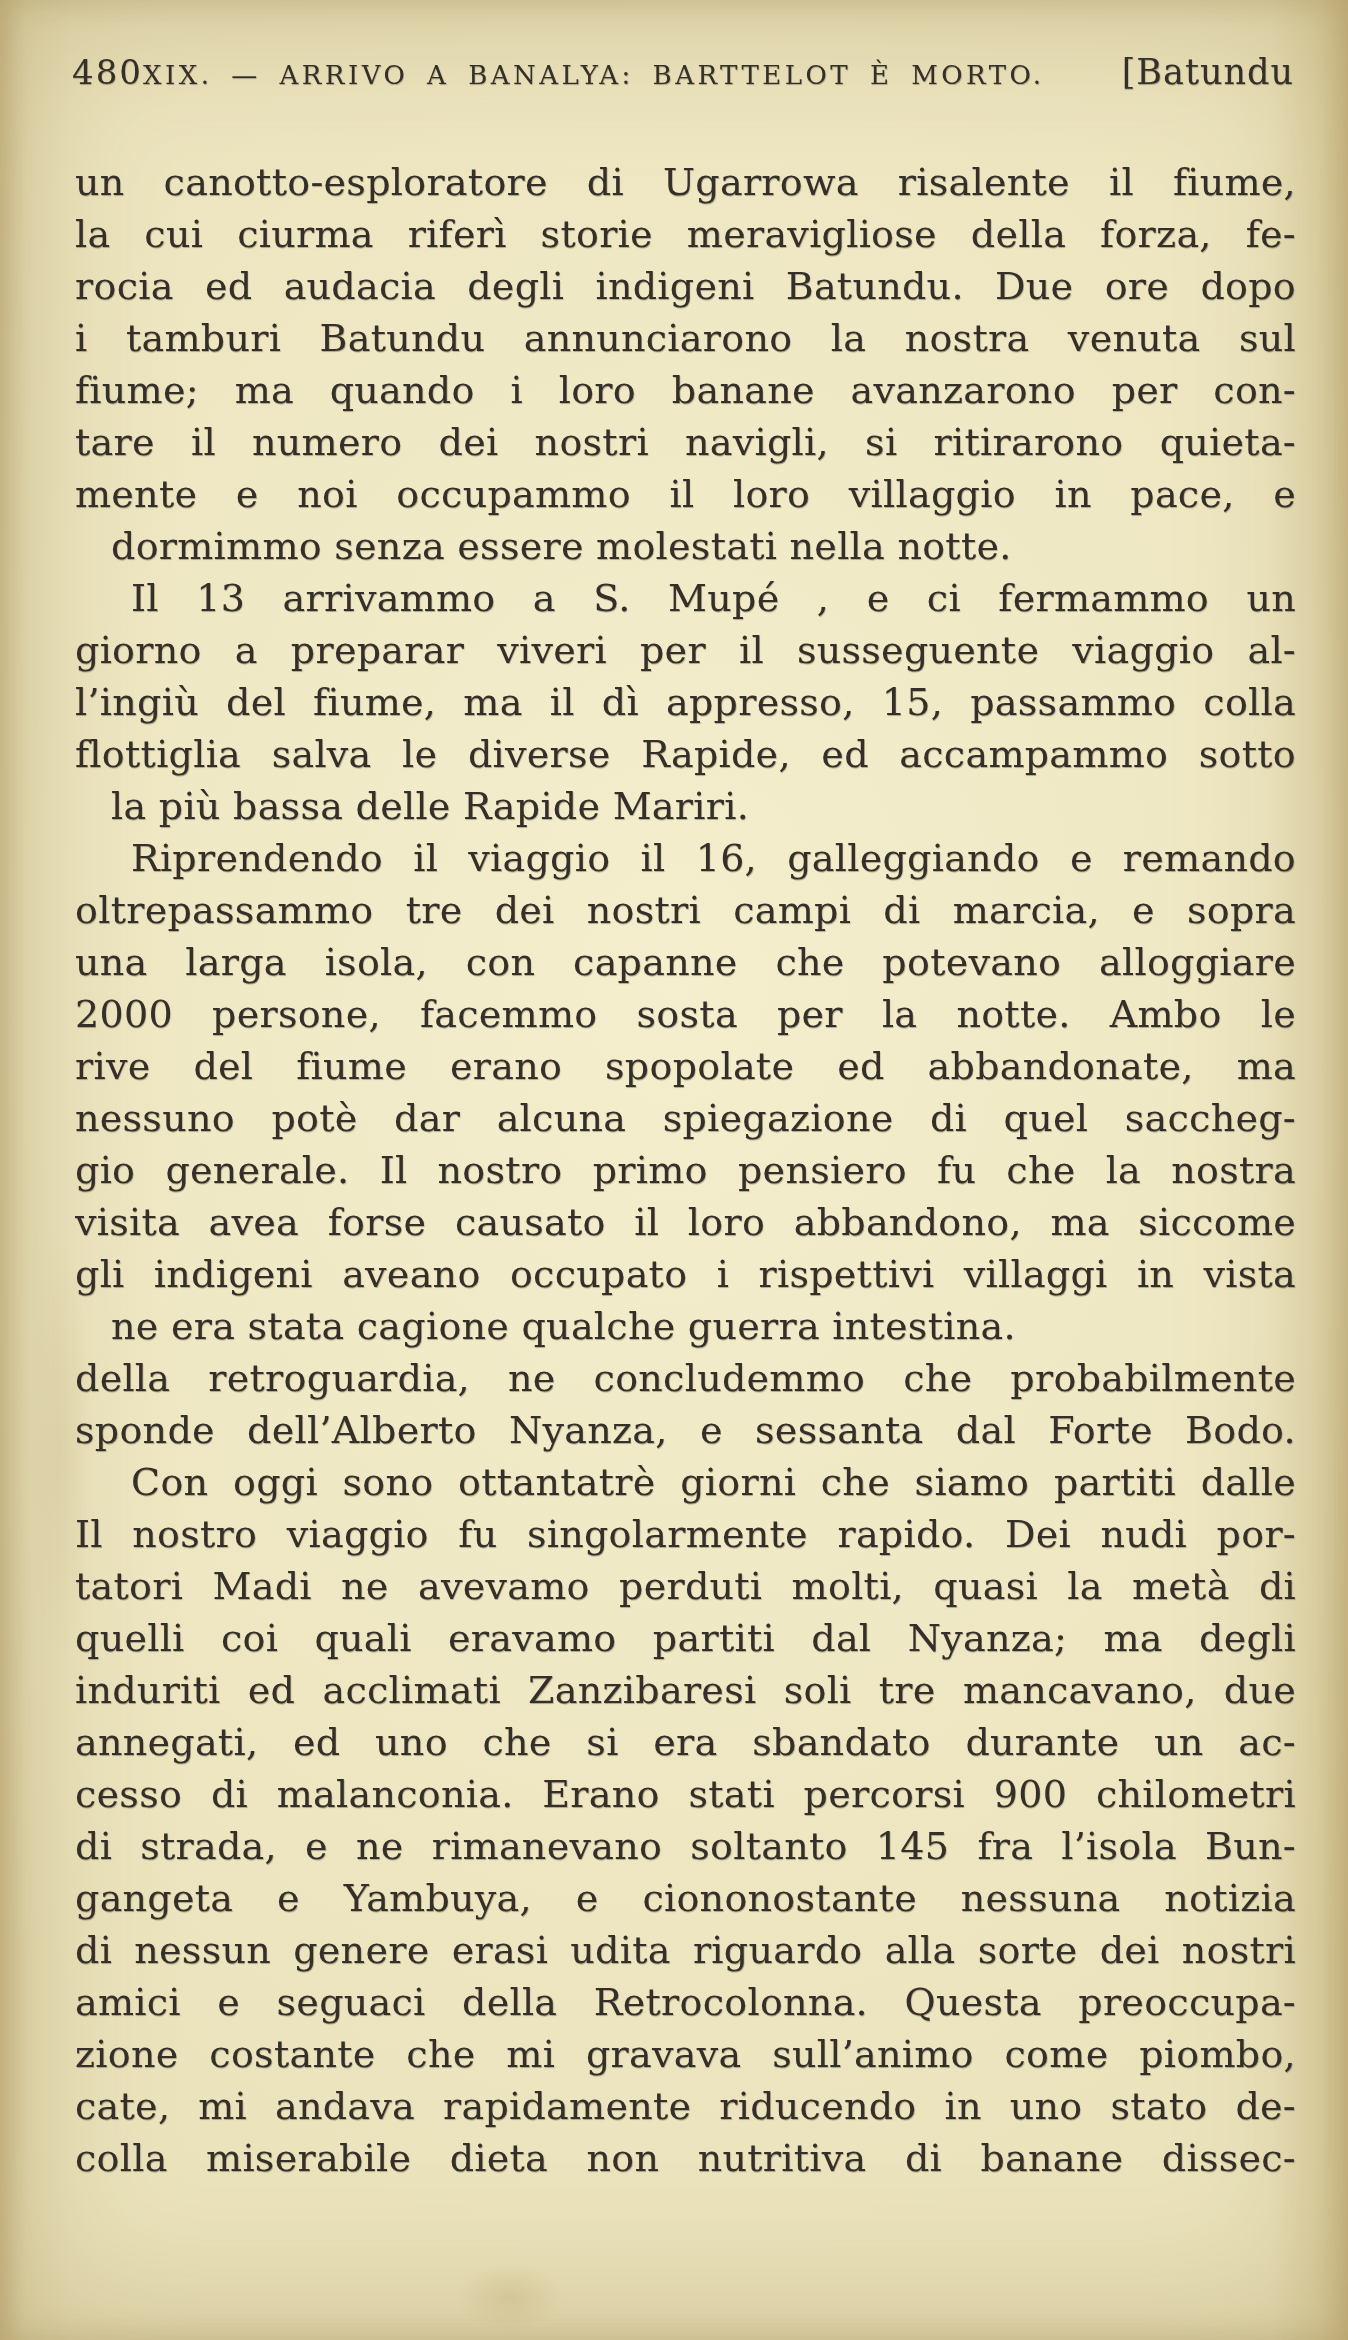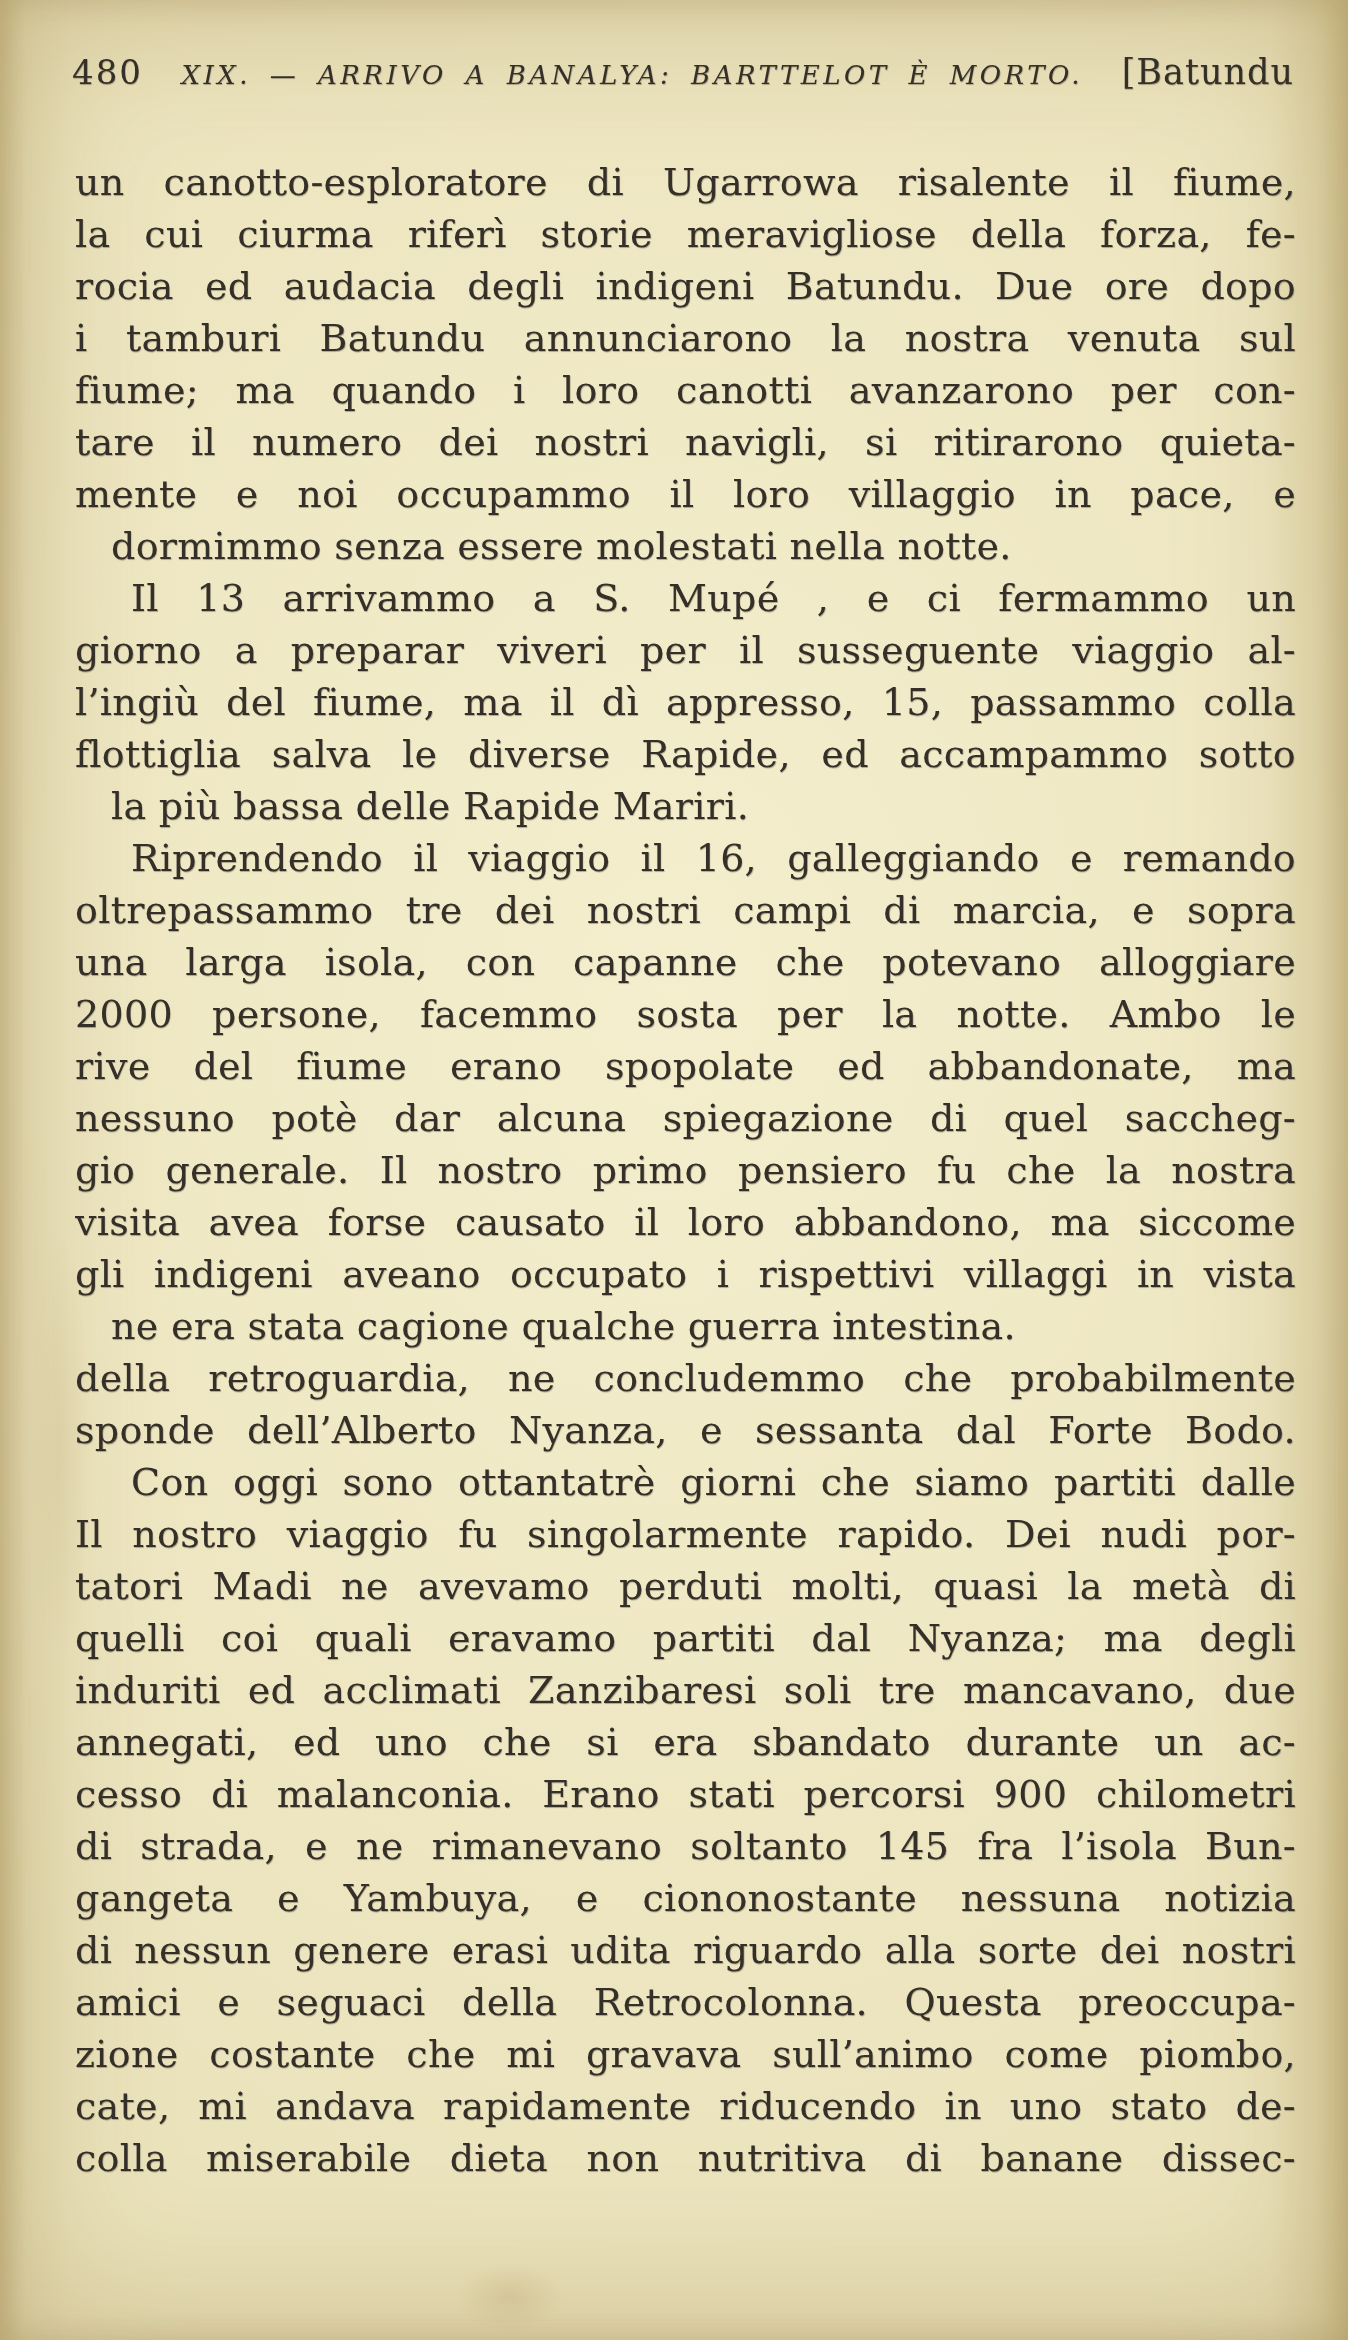--- a/index.html
+++ b/index.html
@@ -32,26 +32,25 @@
     top: 52px;
     display: flex;
     align-items: baseline;
   }
   .pagenum {
     font-size: 34px;
     letter-spacing: 2px;
   }
   .running-title {
     flex: 1;
-    text-align: center;
+    text-align: left;
     font-size: 26px;
     letter-spacing: 3.5px;
     word-spacing: 7px;
     white-space: nowrap;
-    font-style: italic;
   }
   .catchword {
     font-size: 35px;
     letter-spacing: 1px;
   }
   .textblock {
     position: absolute;
     left: 75px;
     top: 156px;
     width: 1221px;
@@ -98,21 +97,21 @@
     <span class="catchword">[Batundu</span>
   </div>
 
   <div class="textblock ink">
 
     <div class="para">
       <span class="line">un canotto-esploratore di Ugarrowa risalente il fiume,</span>
       <span class="line">la cui ciurma riferì storie meravigliose della forza, fe-</span>
       <span class="line">rocia ed audacia degli indigeni Batundu. Due ore dopo</span>
       <span class="line">i tamburi Batundu annunciarono la nostra venuta sul</span>
-      <span class="line">fiume; ma quando i loro canotti avanzarono per con-</span>
+      <span class="line">fiume; ma quando i loro banane avanzarono per con-</span>
       <span class="line">tare il numero dei nostri navigli, si ritirarono quieta-</span>
       <span class="line">mente e noi occupammo il loro villaggio in pace, e</span>
       <span class="line short">dormimmo senza essere molestati nella notte.</span>
     </div>
 
     <div class="para">
       <span class="line indent">Il 13 arrivammo a S. Mupé , e ci fermammo un</span>
       <span class="line">giorno a preparar viveri per il susseguente viaggio al-</span>
       <span class="line">l’ingiù del fiume, ma il dì appresso, 15, passammo colla</span>
       <span class="line">flottiglia salva le diverse Rapide, ed accampammo sotto</span>

